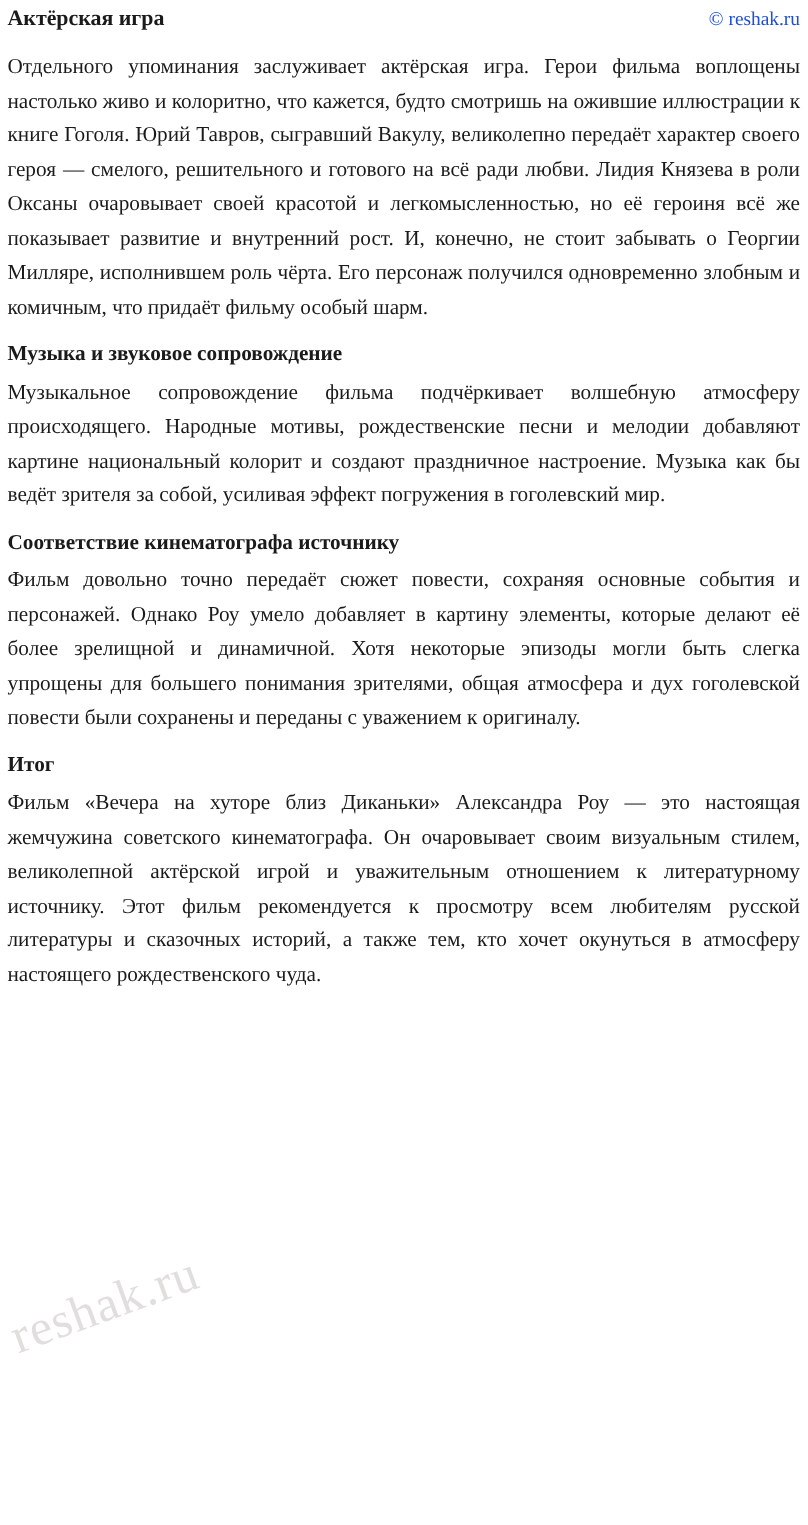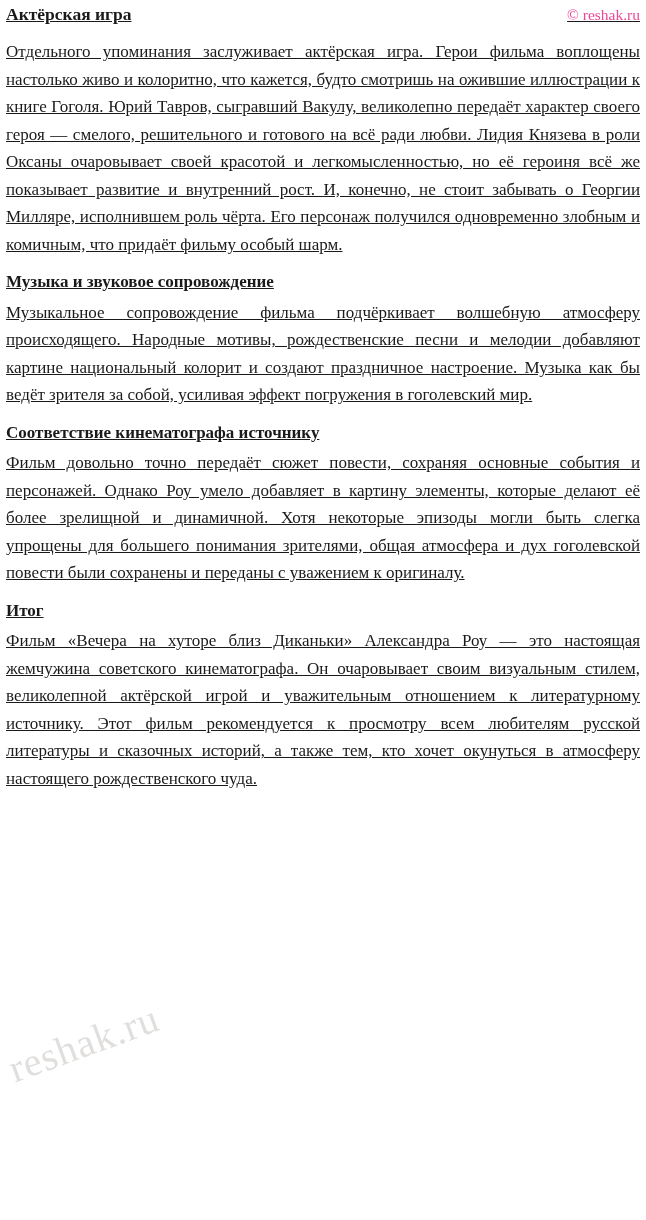--- a/index.html
+++ b/index.html
@@ -14,39 +14,38 @@
     color: #1a1a1a;
     position: relative;
     overflow: hidden;
   }
   .page {
     position: relative;
     width: 646px;
     height: 1220px;
     box-sizing: border-box;
     padding: 4px 6px 0 6px;
-    text-decoration: underline;
   }
   .topbar {
     display: flex;
     align-items: baseline;
     justify-content: space-between;
     margin: 0 0 2px 0;
   }
   h2.heading {
     font-size: 17.5px;
     font-weight: bold;
     margin: 0;
     padding: 0;
     line-height: 1.15;
     letter-spacing: 0;
   }
   .watermark-top {
     font-size: 15.5px;
-    color: #ec4899;
+    color: #1d4ed8;
     white-space: nowrap;
     font-family: "Liberation Serif", "DejaVu Serif", serif;
   }
   h3.subheading {
     font-size: 17px;
     font-weight: bold;
     margin: 14px 0 6px 0;
     padding: 0;
     line-height: 1.2;
   }

